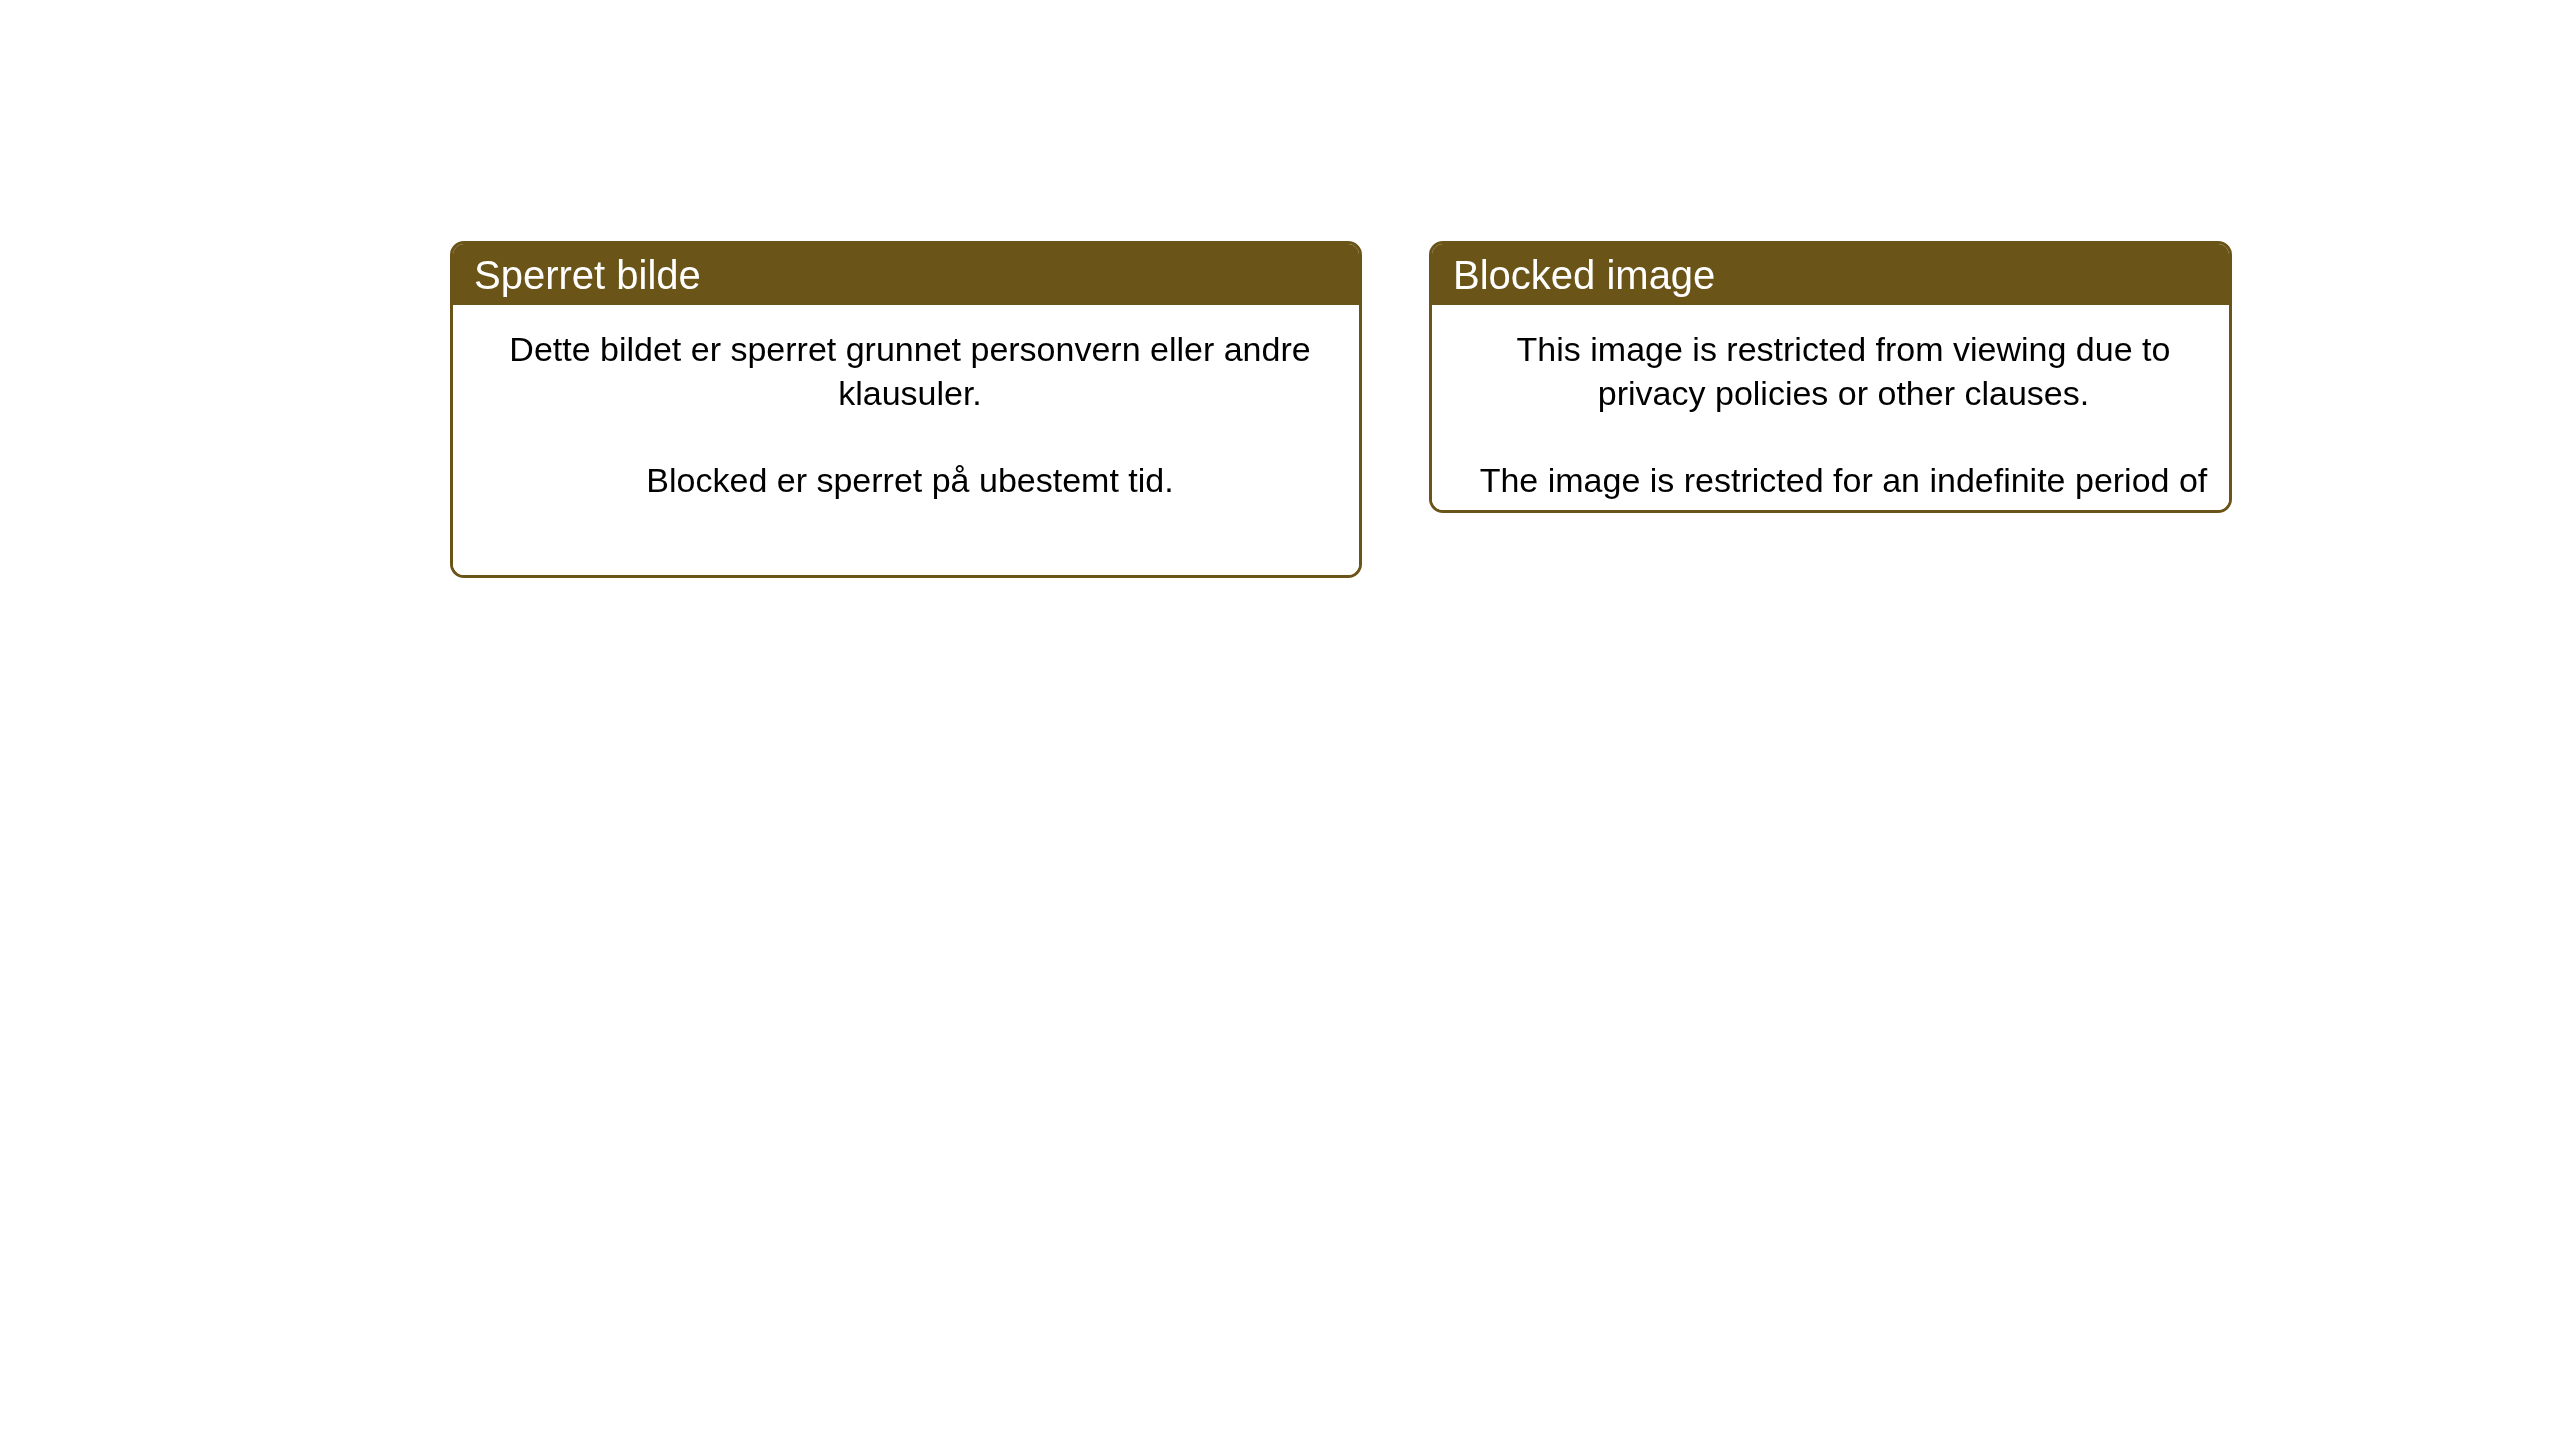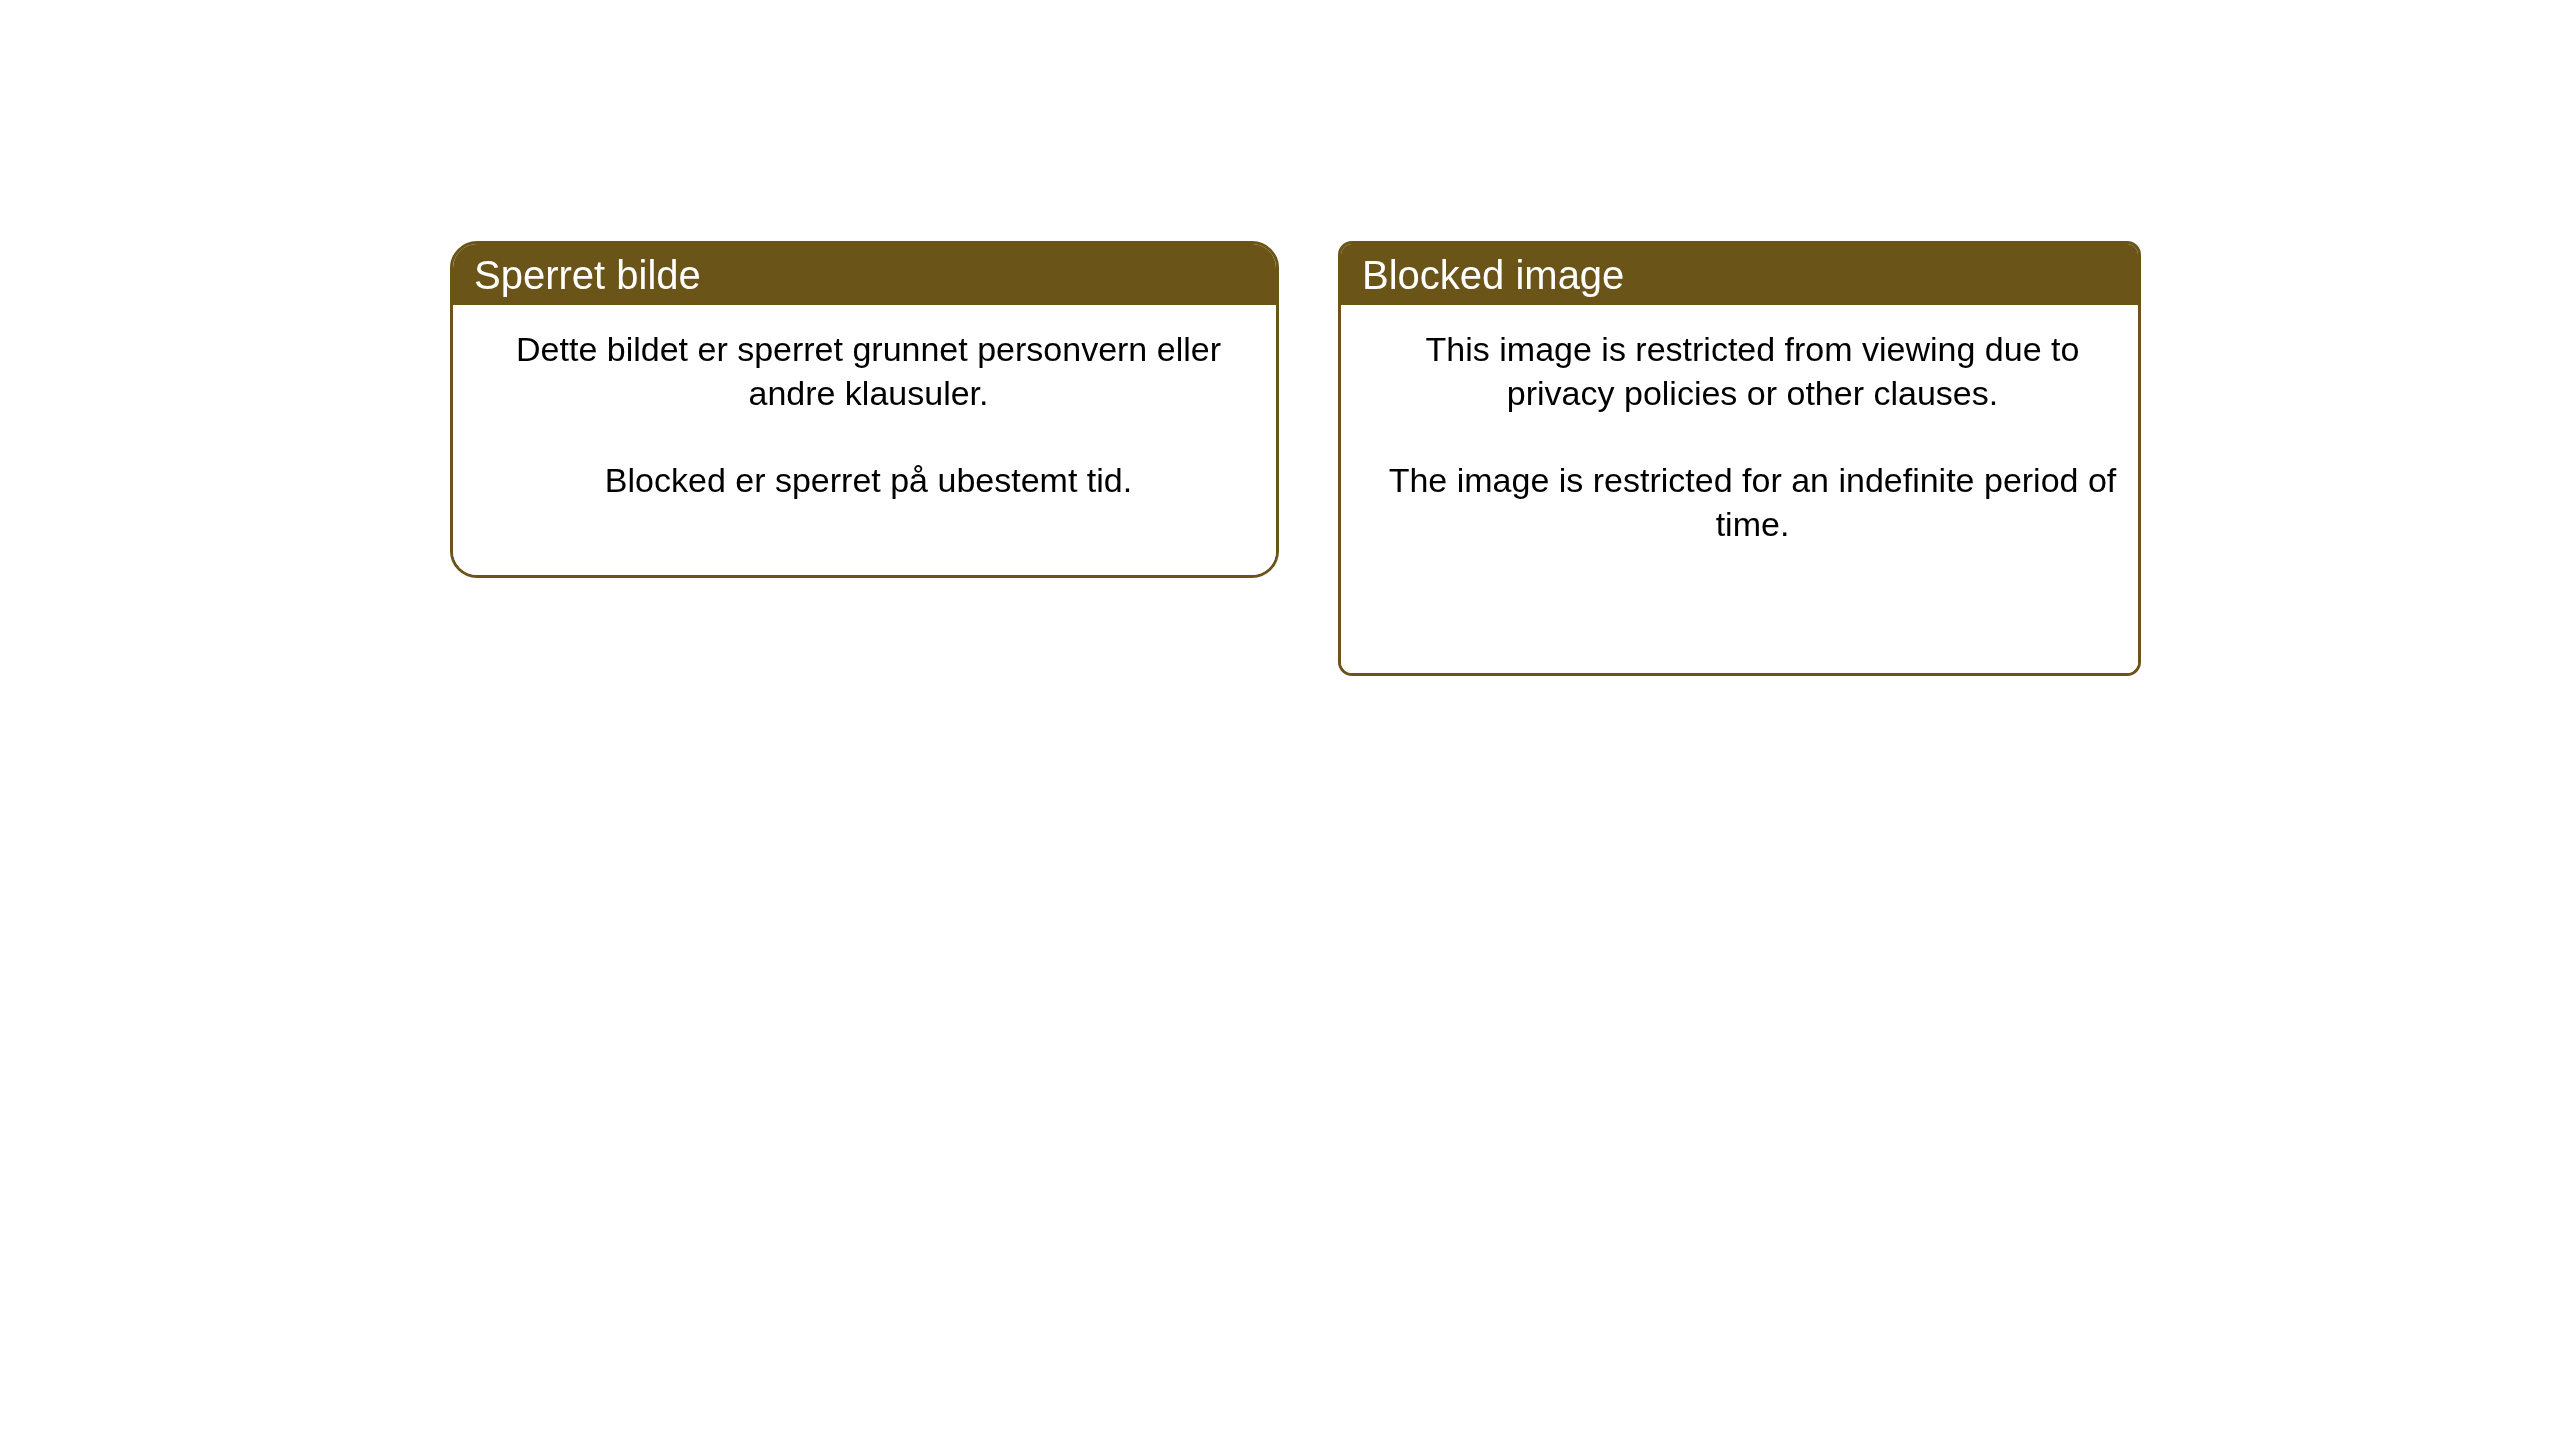--- a/index.html
+++ b/index.html
@@ -28,22 +28,22 @@
   .notice-card {
     box-sizing: border-box;
     background: #ffffff;
     border: 3px solid #6b5418;
     border-radius: 14px;
     overflow: hidden;
     display: flex;
     flex-direction: column;
   }
 
-  .notice-card.card-left  { width: 829px; height: 337px; border-radius: 27px; }
-  .notice-card.card-right { width: 803px; height: 435px; }
+  .notice-card.card-left  { width: 912px; height: 337px; }
+  .notice-card.card-right { width: 803px; height: 272px; margin-left: 8px; }
 
   .card-header {
     background: #6b5418;
     height: 61px;
     flex: 0 0 61px;
     display: flex;
     align-items: center;
     padding: 0 0 0 21px;
     box-sizing: border-box;
   }

